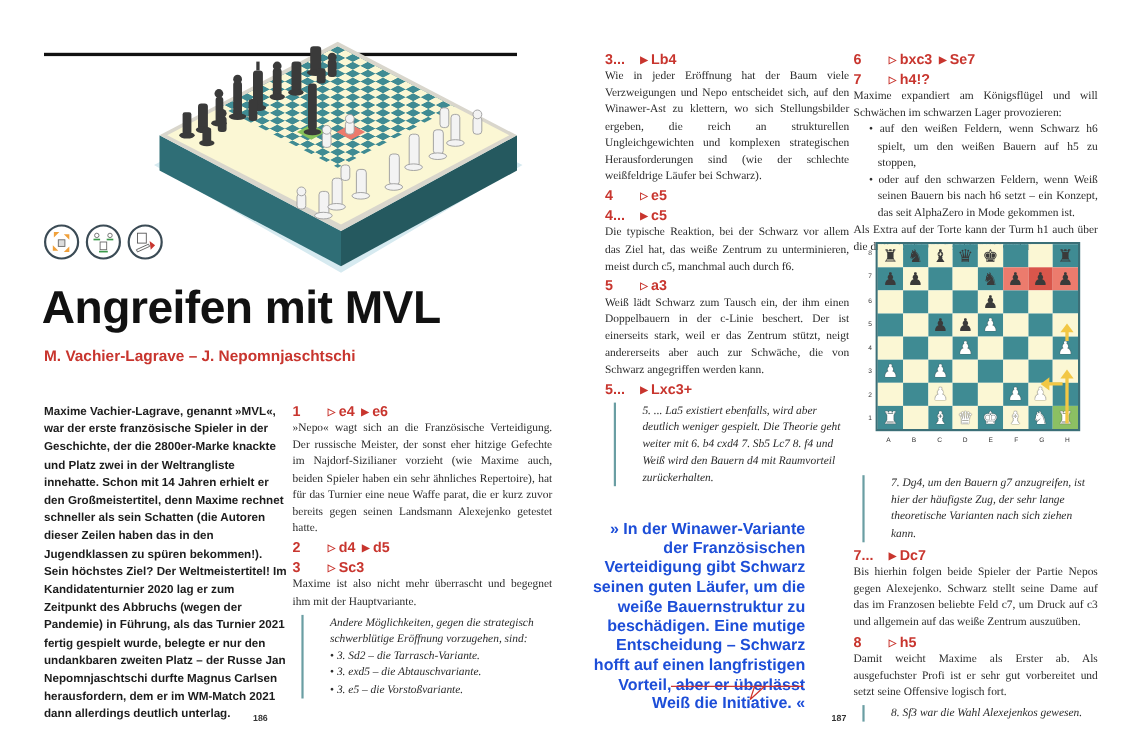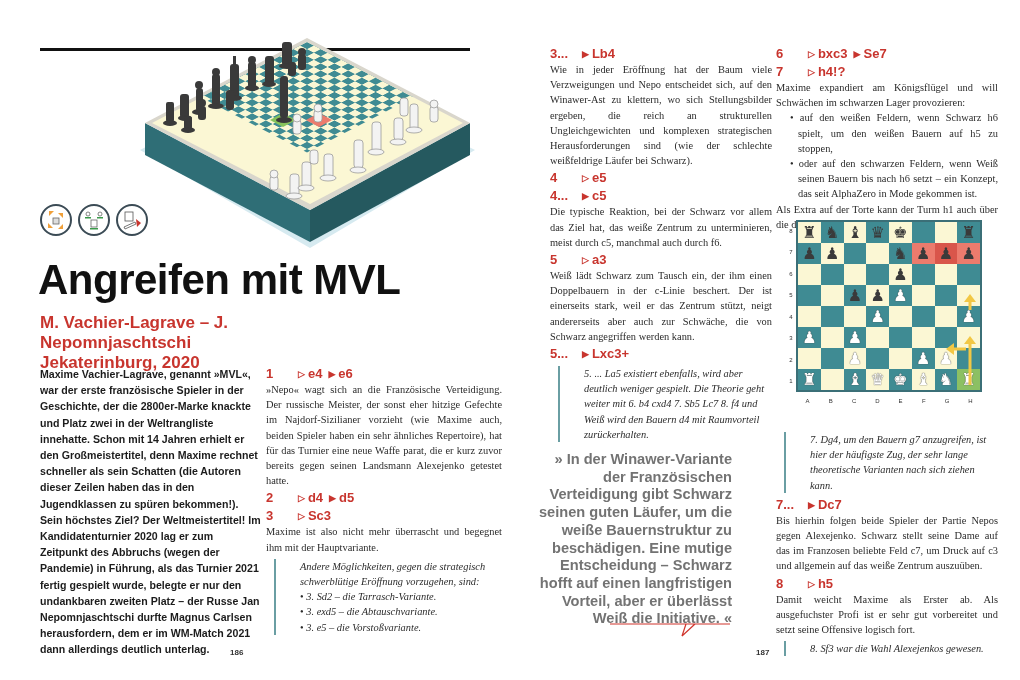--- a/index.html
+++ b/index.html
@@ -10,21 +10,21 @@
   .page-left { left: 0; width: 510px; }
   .page-right { left: 510px; width: 510px; }
 
   
   .rule-top { position: absolute; left: 40px; top: 48px; width: 430px; height: 3px; background: #111; }
   .iso-board-wrap { position: absolute; left: 130px; top: 20px; width: 350px; height: 240px; }
   .icons-row { position: absolute; left: 40px; top: 204px; display: flex; gap: 6px; }
   .icon-circle { width: 32px; height: 32px; border-radius: 50%; border: 2px solid #3b4b55; background: #fff; display: flex; align-items: center; justify-content: center; }
 
   .title { position: absolute; left: 38px; top: 256px; font-family: "Liberation Sans", sans-serif; font-weight: 700; font-size: 42px; letter-spacing: -0.5px; color: #111; }
-  .subtitle { position: absolute; left: 40px; top: 313px; font-family: "Liberation Sans", sans-serif; font-weight: 700; font-size: 17px; line-height: 20px; color: #c8352e; width: 340px; }
+  .subtitle { position: absolute; left: 40px; top: 313px; font-family: "Liberation Sans", sans-serif; font-weight: 700; font-size: 14px; line-height: 20px; color: #c8352e; width: 340px; }
 
   .intro { position: absolute; left: 40px; top: 366px; width: 222px; font-family: "Liberation Sans", sans-serif; font-weight: 700; font-size: 10.6px; line-height: 16.2px; color: #1c1c1c; }
   .intro p { margin: 0; }
 
   .col { position: absolute; font-size: 10.4px; line-height: 15.2px; color: #2b2b2b; }
   .col-l2 { left: 266px; top: 364px; width: 236px; }
   .col-r1 { left: 40px; top: 44px; width: 222px; }
   .col-r2 { left: 266px; top: 44px; width: 222px; }
 
   .move { font-family: "Liberation Sans", sans-serif; font-weight: 700; color: #c8352e; font-size: 13px; line-height: 16px; margin-top: 2px; display: flex; align-items: center; }
@@ -32,21 +32,21 @@
   .move .tri { font-size: 9px; margin: 0 3px 0 0; color: #c8352e; }
   .move .mv { margin-right: 6px; }
   .para { text-align: justify; hyphens: auto; }
   .note { border-left: 2px solid #6a9ea3; padding-left: 24px; margin: 4px 0 4px 8px; font-style: italic; }
   .note ul { list-style: none; }
   .note li::before { content: "• "; font-style: normal; }
   .bullets { list-style: none; margin-left: 14px; }
   .bullets li { padding-left: 8px; text-indent: -8px; text-align: justify; }
   .bullets li::before { content: "• "; }
 
-  .pullquote { position: absolute; left: 28px; top: 451px; width: 194px; font-family: "Liberation Sans", sans-serif; font-weight: 700; font-size: 14.6px; line-height: 17.7px; color: #737373; text-align: right; }
+  .pullquote { position: absolute; left: 28px; top: 473px; width: 194px; font-family: "Liberation Sans", sans-serif; font-weight: 700; font-size: 14.6px; line-height: 17.7px; color: #1d4ed8; text-align: right; }
   .pq-tail { position: absolute; left: 100px; top: 620px; width: 120px; height: 20px; }
 
   .board2 { position: absolute; left: 276px; top: 220px; width: 196px; height: 184px; }
   .board-grid { position: absolute; left: 10px; top: 0; width: 186px; height: 172px; border: 2px solid #3b6f77; display: grid; grid-template-columns: repeat(8, 1fr); grid-template-rows: repeat(8, 1fr); }
   .sq { display: flex; align-items: center; justify-content: center; font-size: 16px; line-height: 1; font-family: "DejaVu Sans", sans-serif; }
   .sq.l { background: #fbf7d4; }
   .sq.d { background: #3f8b93; }
   .sq.hl-red { background: #ec7b6d; }
   .sq.hl-red-d { background: #d9564b; }
   .sq.hl-green { background: #8cc063; }
@@ -175,21 +175,20 @@
         <rect x="6" y="5" width="8" height="9" fill="#fff" stroke="#555" stroke-width="0.8"></rect>
         <path d="M5 20 L16 15 L17 17 L6 22 Z" fill="#fff" stroke="#555" stroke-width="0.8"></path>
         <path d="M17 12 L22 16 L18 20 Z" fill="#c8352e"></path>
       </svg>
     </div>
   </div>
 
   <h1 class="title">Angreifen mit MVL</h1>
   <div class="subtitle">
     <div>M. Vachier-Lagrave – J. Nepomnjaschtschi</div>
-    <div>Jekaterinburg, 2020</div>
   </div>
 
   <div class="intro">
     <p>Maxime Vachier-Lagrave, genannt »MVL«, war der erste französische Spieler in der Geschichte, der die 2800er-Marke knackte und Platz zwei in der Weltrangliste innehatte. Schon mit 14 Jahren erhielt er den Großmeistertitel, denn Maxime rechnet schneller als sein Schatten (die Autoren dieser Zeilen haben das in den Jugendklassen zu spüren bekommen!).</p>
     <p>Sein höchstes Ziel? Der Weltmeistertitel! Im Kandidatenturnier 2020 lag er zum Zeitpunkt des Abbruchs (wegen der Pandemie) in Führung, als das Turnier 2021 fertig gespielt wurde, belegte er nur den undankbaren zweiten Platz – der Russe Jan Nepomnjaschtschi durfte Magnus Carlsen herausfordern, dem er im WM-Match 2021 dann allerdings deutlich unterlag.</p>
   </div>
 
   <div class="col col-l2">
     <div class="move">
       <span class="num">1</span>

